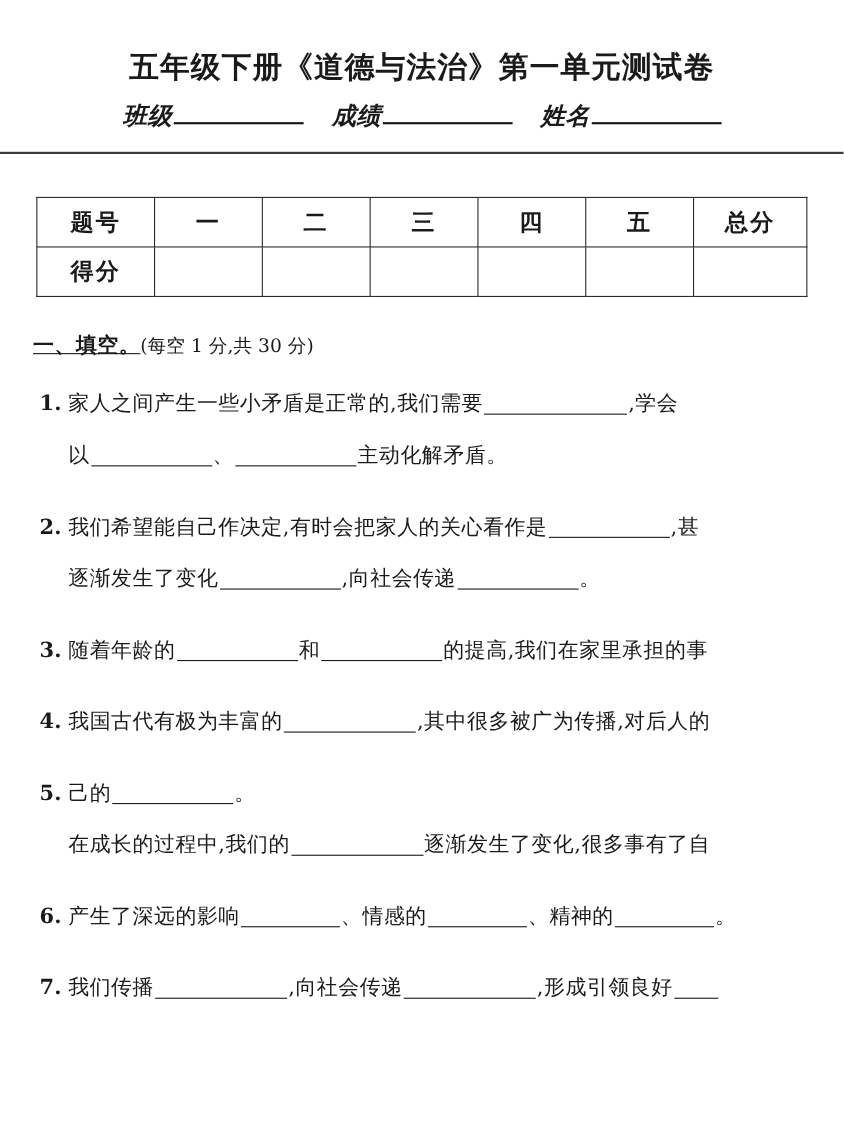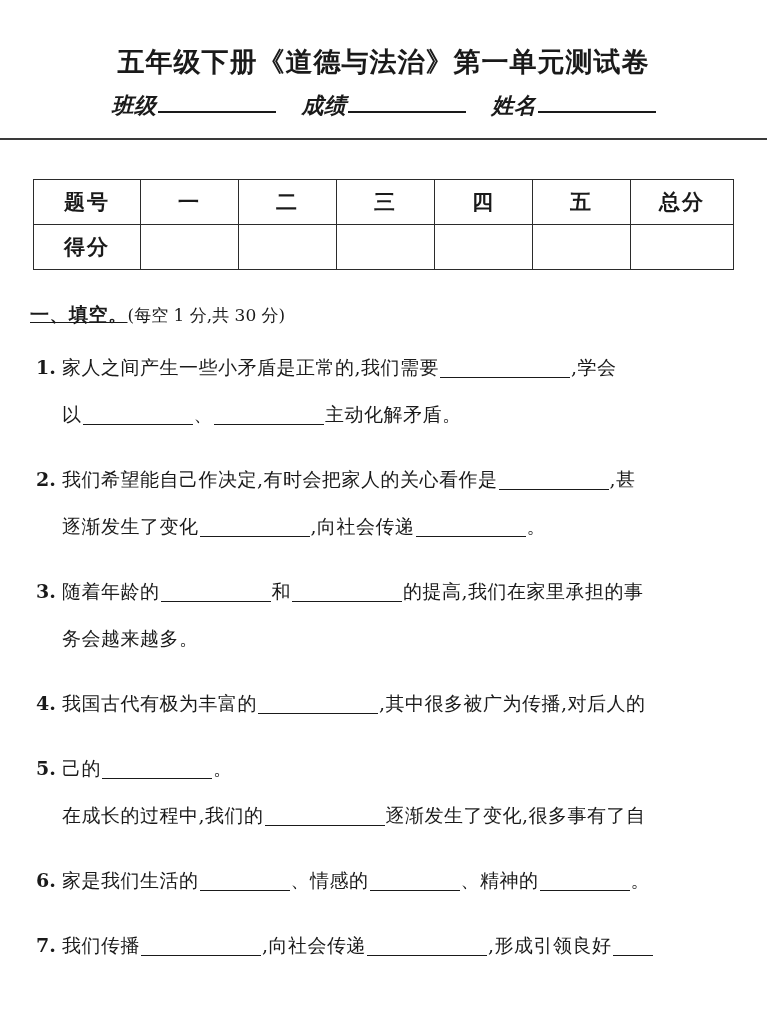--- a/index.html
+++ b/index.html
@@ -224,40 +224,39 @@
         <div class="q-num">2.</div>
         <div class="q-body">
           <div class="line"><span>我们希望能自己作决定,有时会把家人的关心看作是</span><span class="bl w110"></span><span>,甚</span></div>
           <div class="line"><span>逐渐发生了变化</span><span class="bl w110"></span><span>,向社会传递</span><span class="bl w110"></span><span>。</span></div>
         </div>
       </div>
       <div class="q">
         <div class="q-num">3.</div>
         <div class="q-body">
           <div class="line"><span>随着年龄的</span><span class="bl w110"></span><span>和</span><span class="bl w110"></span><span>的提高,我们在家里承担的事</span></div>
-          <div class="line"><span>务会越来越多。</span></div>
         </div>
       </div>
       <div class="q">
         <div class="q-num">4.</div>
         <div class="q-body">
           <div class="line"><span>我国古代有极为丰富的</span><span class="bl w120"></span><span>,其中很多被广为传播,对后人的</span></div>
         </div>
       </div>
       <div class="q">
         <div class="q-num">5.</div>
         <div class="q-body">
           <div class="line"><span>己的</span><span class="bl w110"></span><span>。</span></div>
           <div class="line"><span>在成长的过程中,我们的</span><span class="bl w120"></span><span>逐渐发生了变化,很多事有了自</span></div>
         </div>
       </div>
       <div class="q">
         <div class="q-num">6.</div>
         <div class="q-body">
-          <div class="line"><span>家是我们生活的</span><span class="bl w90"></span><span>、情感的</span><span class="bl w90"></span><span>、精神的</span><span class="bl w90"></span><span>。</span></div>
+          <div class="line"><span>产生了深远的影响</span><span class="bl w90"></span><span>、情感的</span><span class="bl w90"></span><span>、精神的</span><span class="bl w90"></span><span>。</span></div>
         </div>
       </div>
       <div class="q">
         <div class="q-num">7.</div>
         <div class="q-body">
           <div class="line"><span>我们传播</span><span class="bl w120"></span><span>,向社会传递</span><span class="bl w120"></span><span>,形成引领良好</span><span class="bl w40"></span></div>
         </div>
       </div>
     </div>
 

